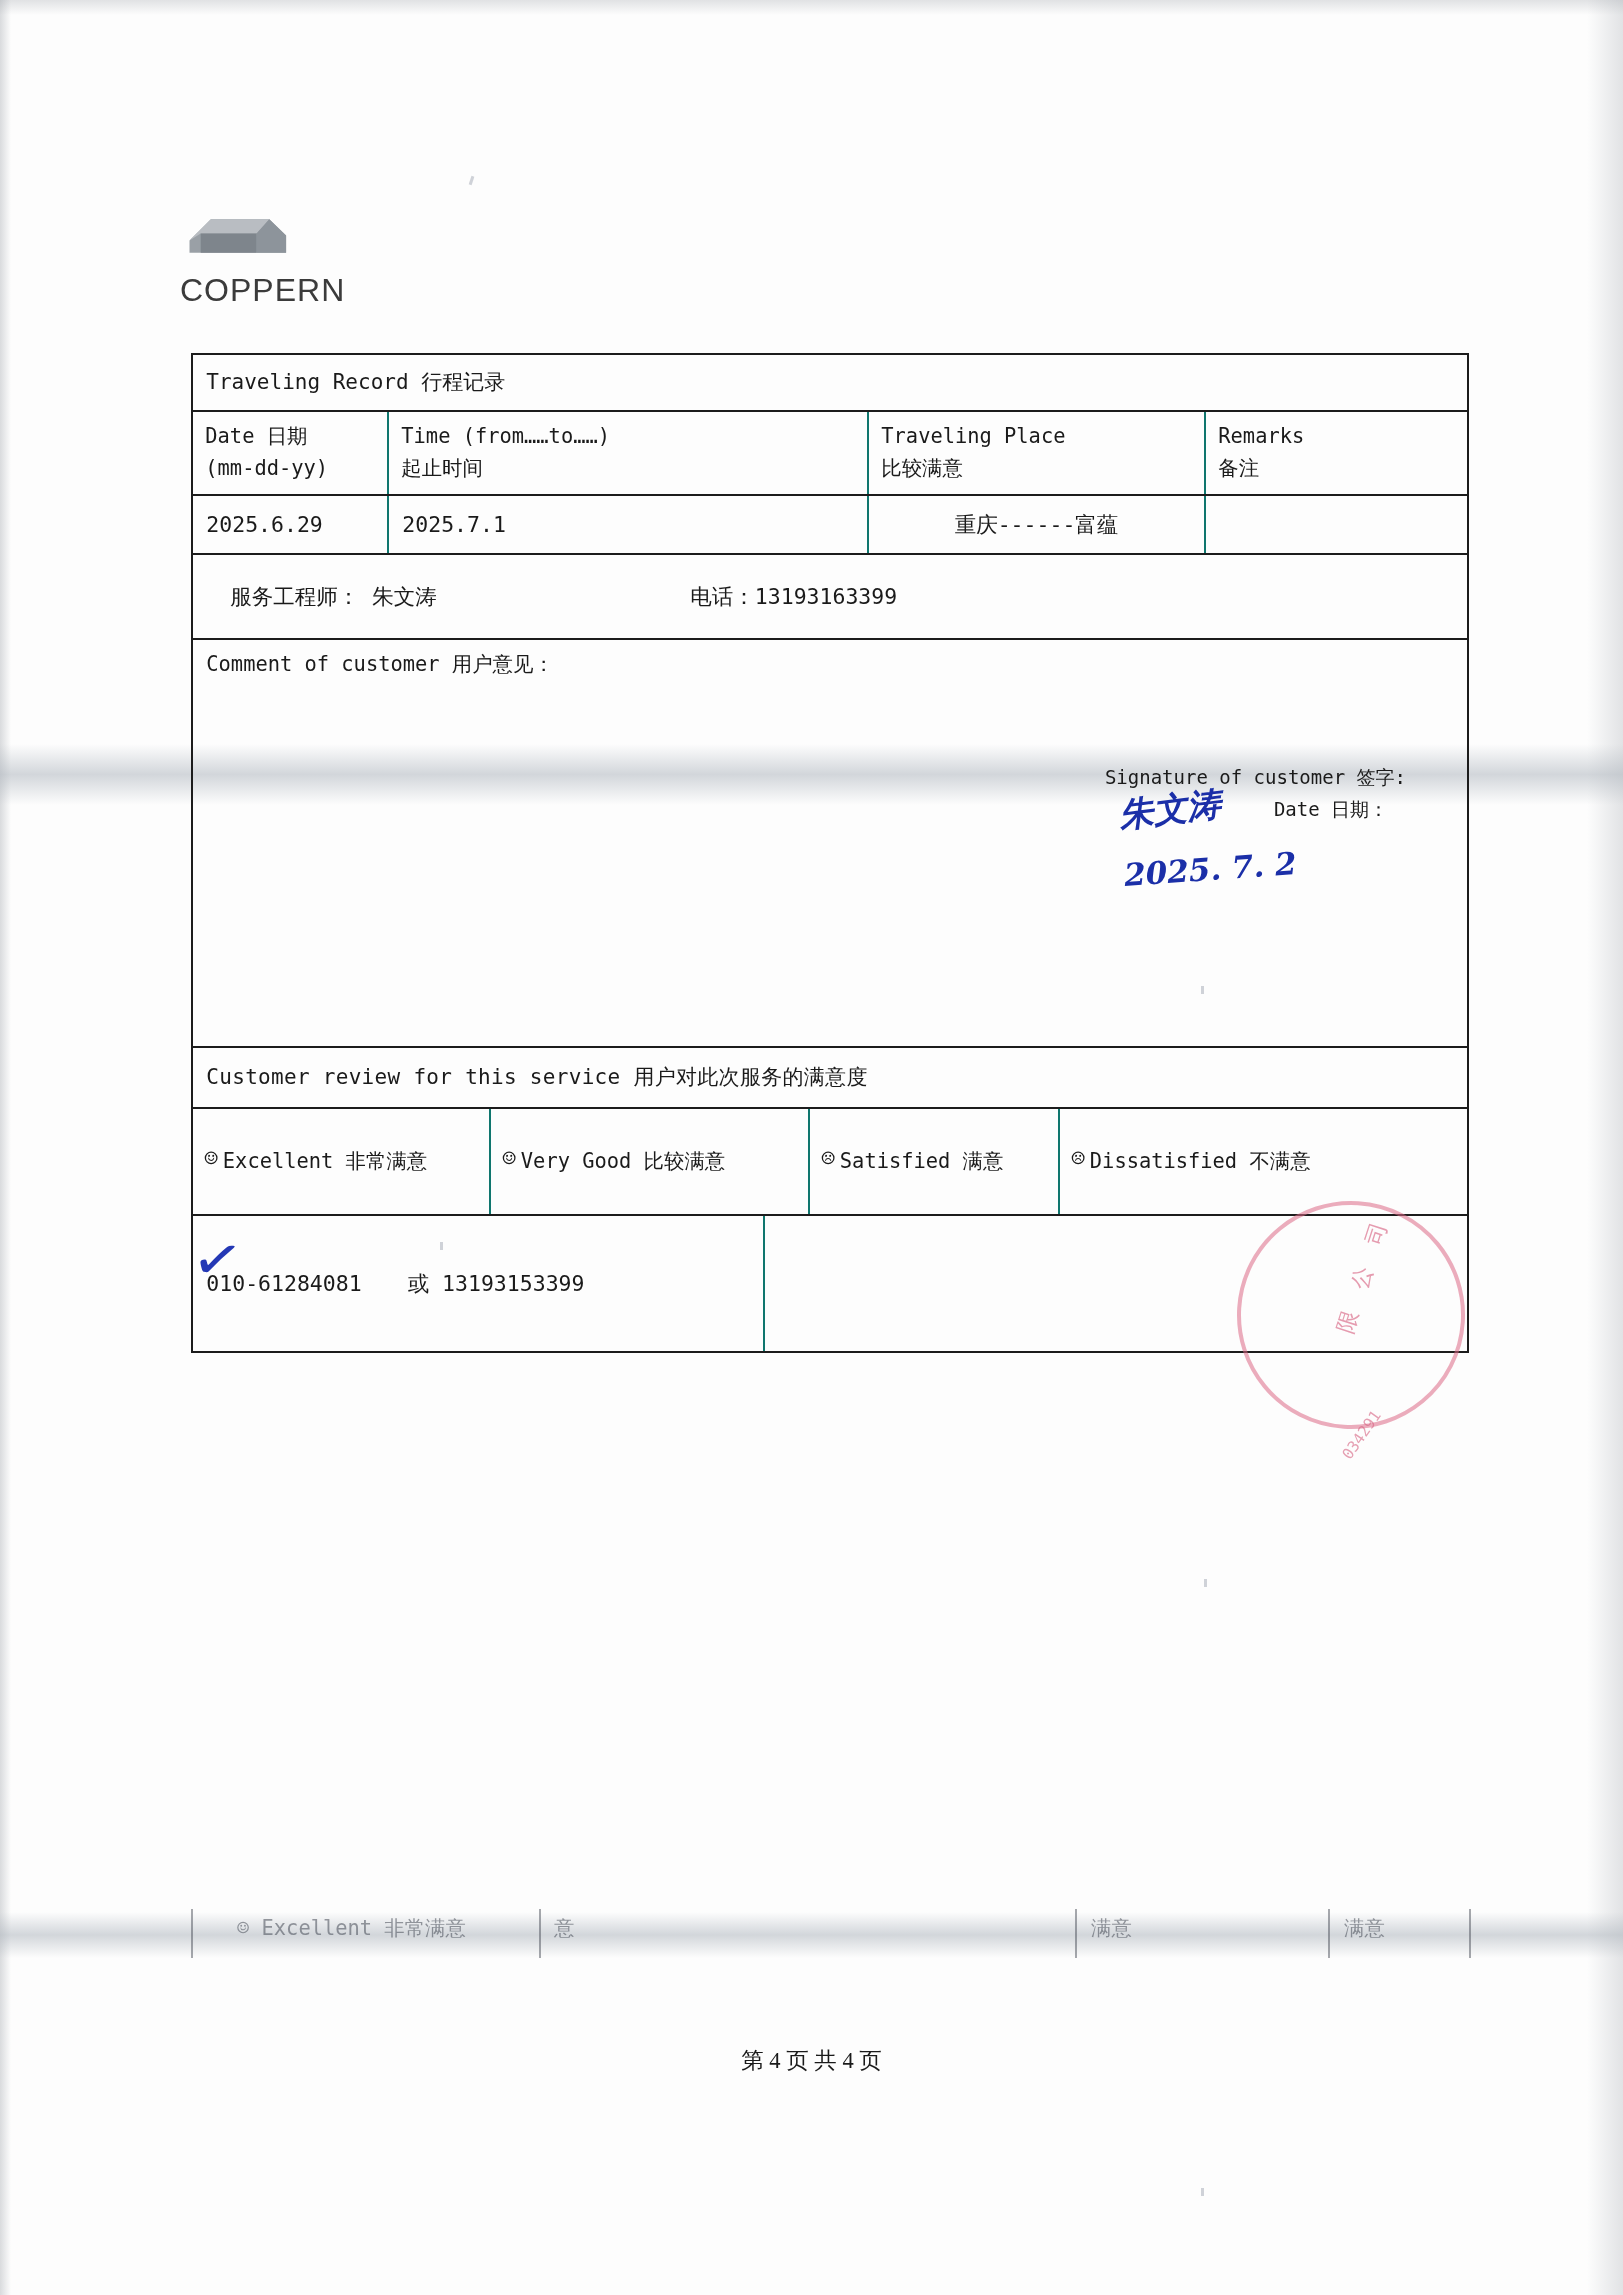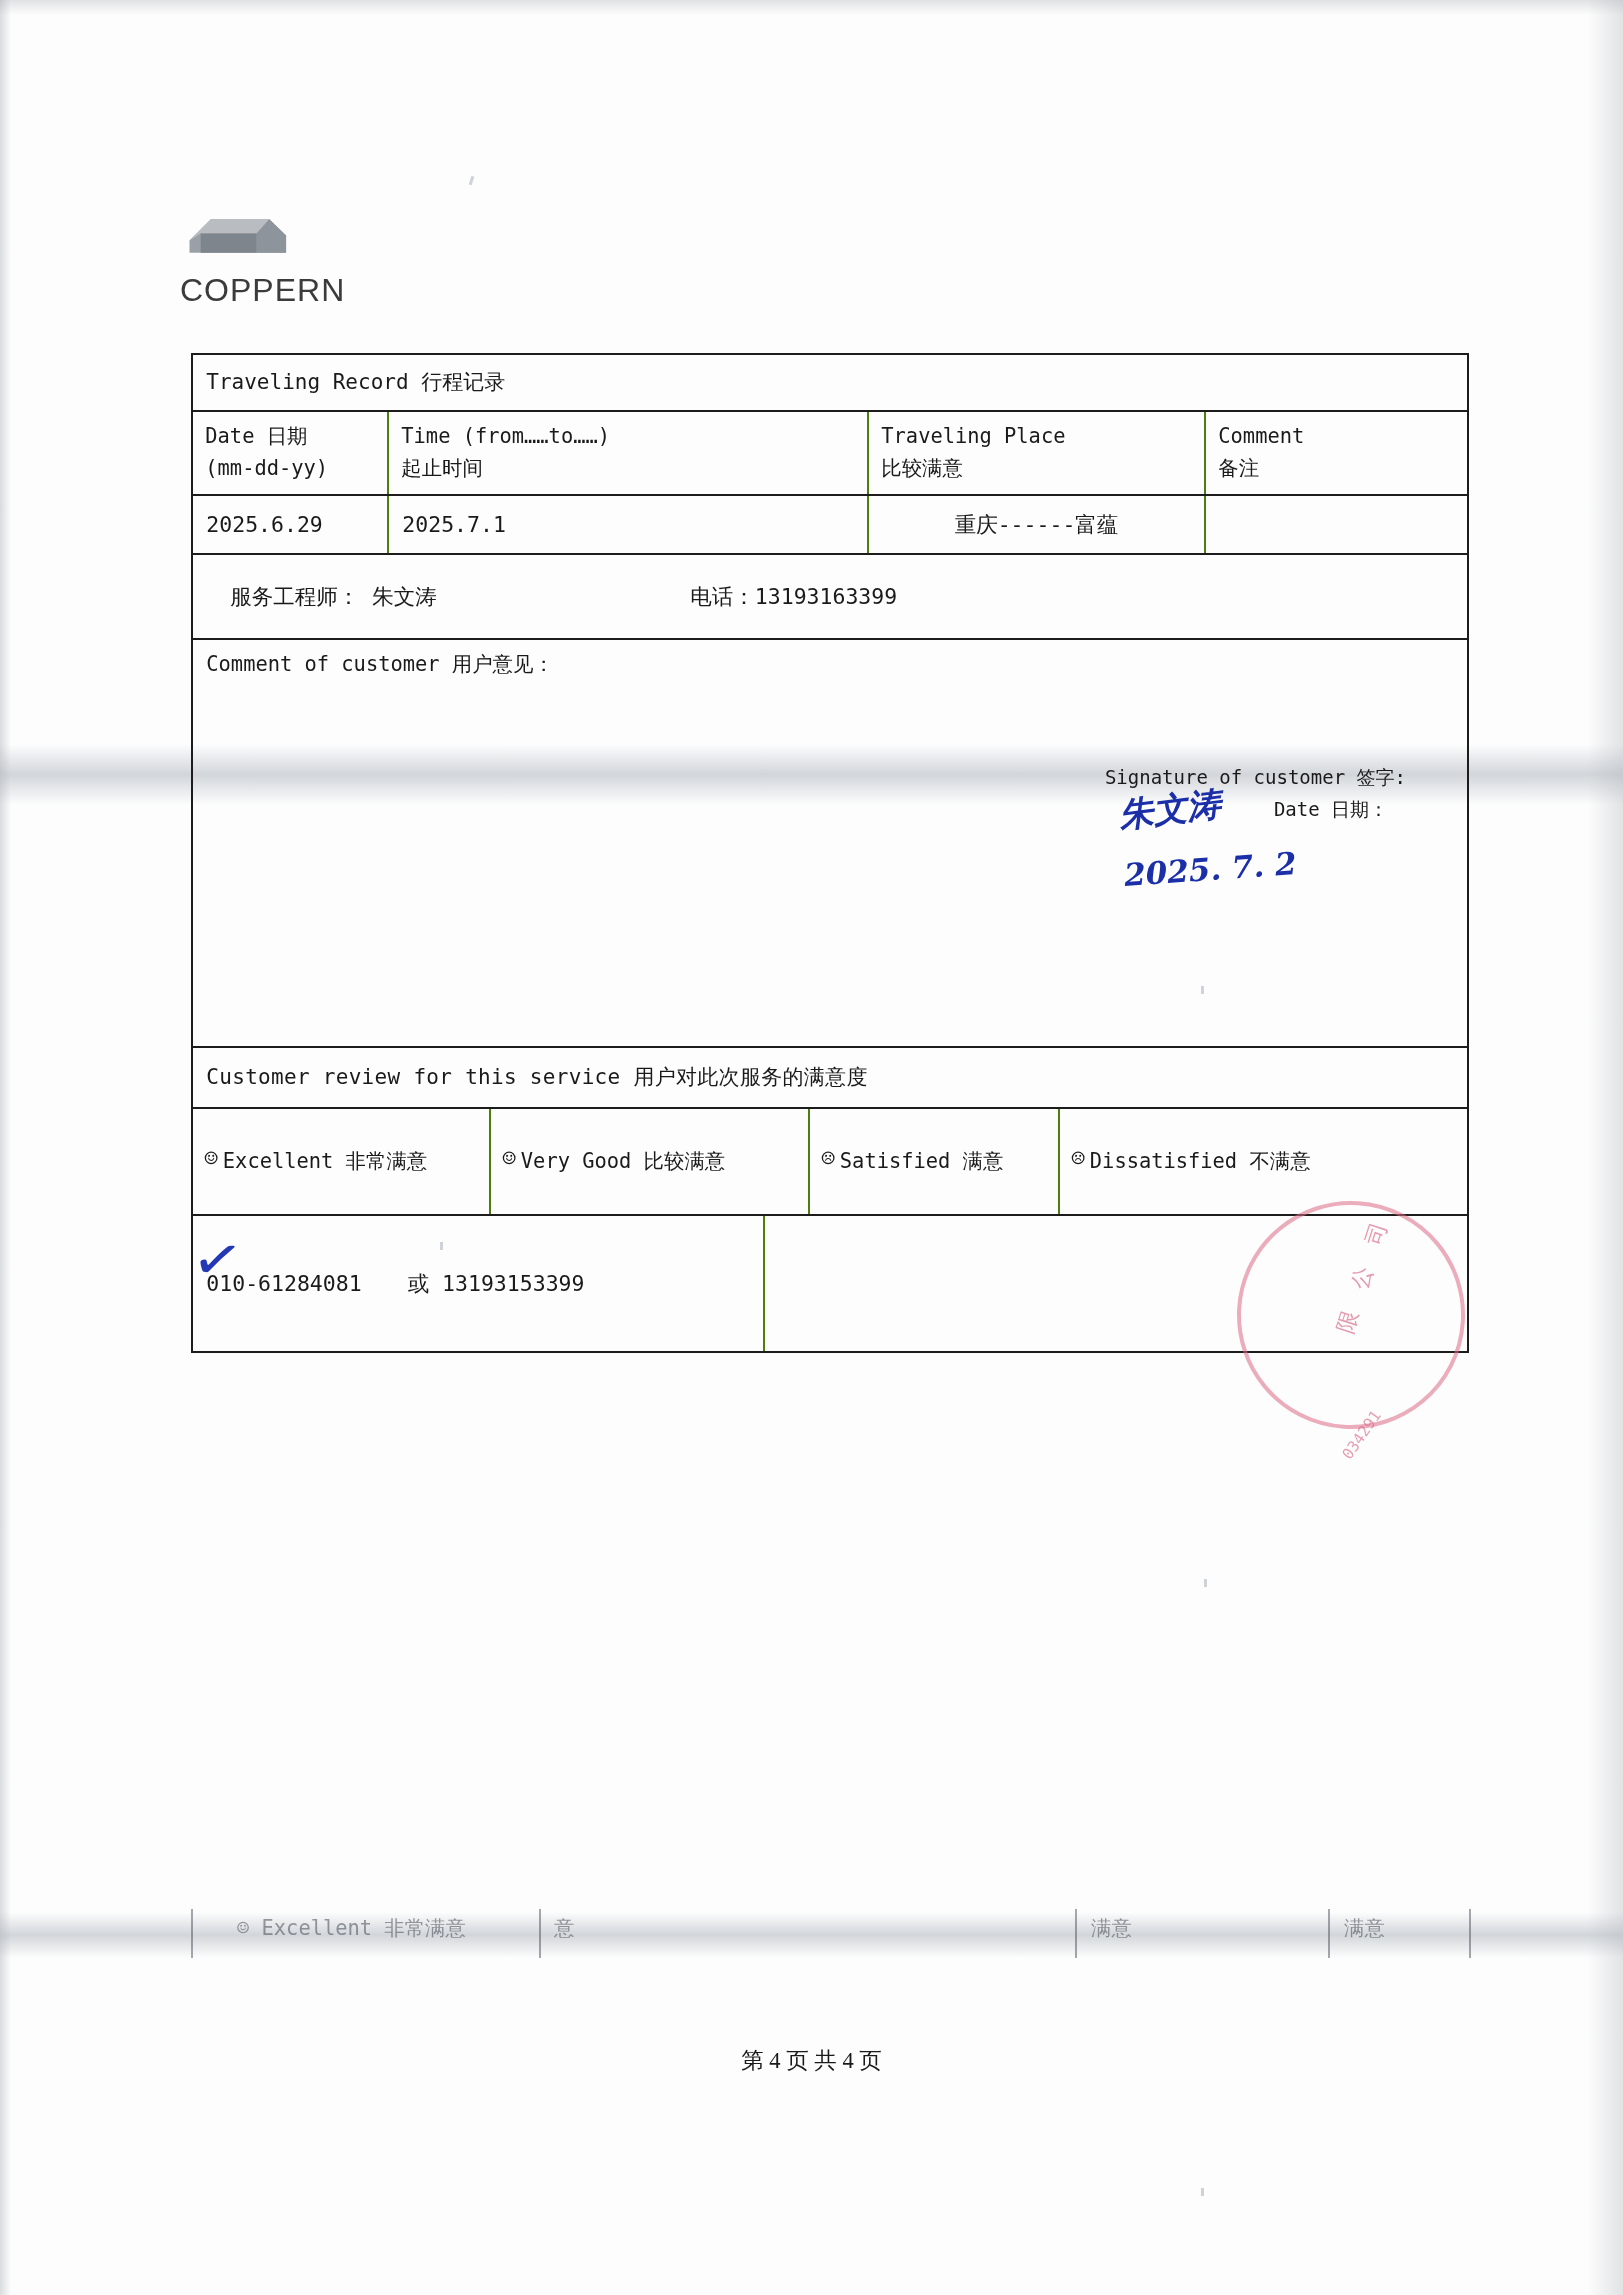--- a/index.html
+++ b/index.html
@@ -83,21 +83,21 @@
   }
   .row.last { border-bottom: none; }
   .cell {
     box-sizing: border-box;
     padding: 9.2px 12.3px;
     font-size: 20.4px;
     line-height: 1.55;
     color: #1a1a1a;
     position: relative;
   }
-  .cell + .cell { border-left: 2px solid #4d7c0f; }
+  .cell + .cell { border-left: 2px solid #0f766e; }
   .cell.nobl { border-left: none; }
 
   .title-row .cell { padding: 11.2px 13.3px; font-size: 21px; }
 
   .hdr-date { width: 194px; }
   .hdr-time { width: 480px; }
   .hdr-place { width: 337px; }
   .hdr-remarks { width: 262px; }
 
   .sub {
@@ -299,21 +299,21 @@
       </div>
       <div class="cell hdr-time">
         <span class="sub">Time (from……to……)</span>
         <span class="sub">起止时间</span>
       </div>
       <div class="cell hdr-place">
         <span class="sub">Traveling Place</span>
         <span class="sub">比较满意</span>
       </div>
       <div class="cell hdr-remarks">
-        <span class="sub">Comment</span>
+        <span class="sub">Remarks</span>
         <span class="sub">备注</span>
       </div>
     </div>
 
     <div class="row data-row">
       <div class="cell hdr-date nobl">2025.6.29</div>
       <div class="cell hdr-time">2025.7.1</div>
       <div class="cell hdr-place place-center">重庆------富蕴</div>
       <div class="cell hdr-remarks"></div>
     </div>

